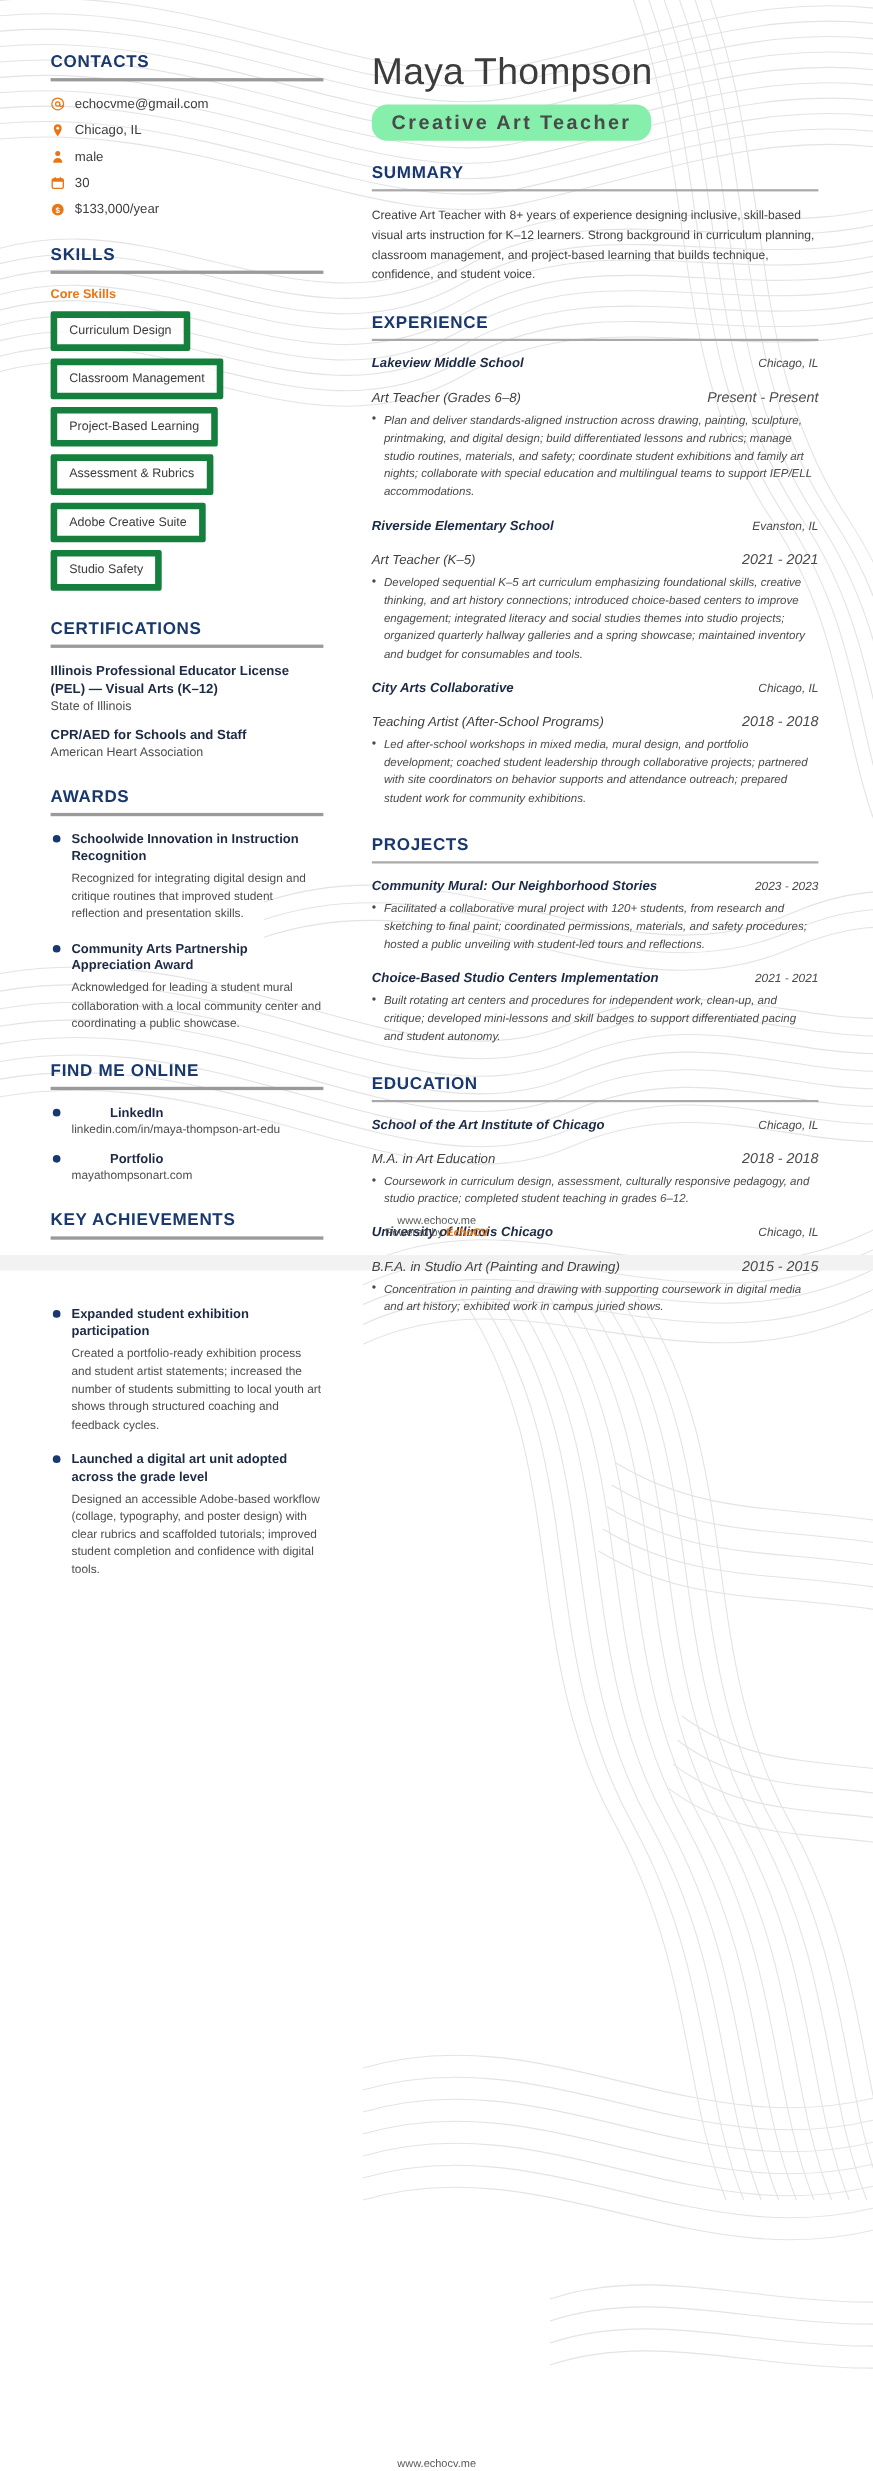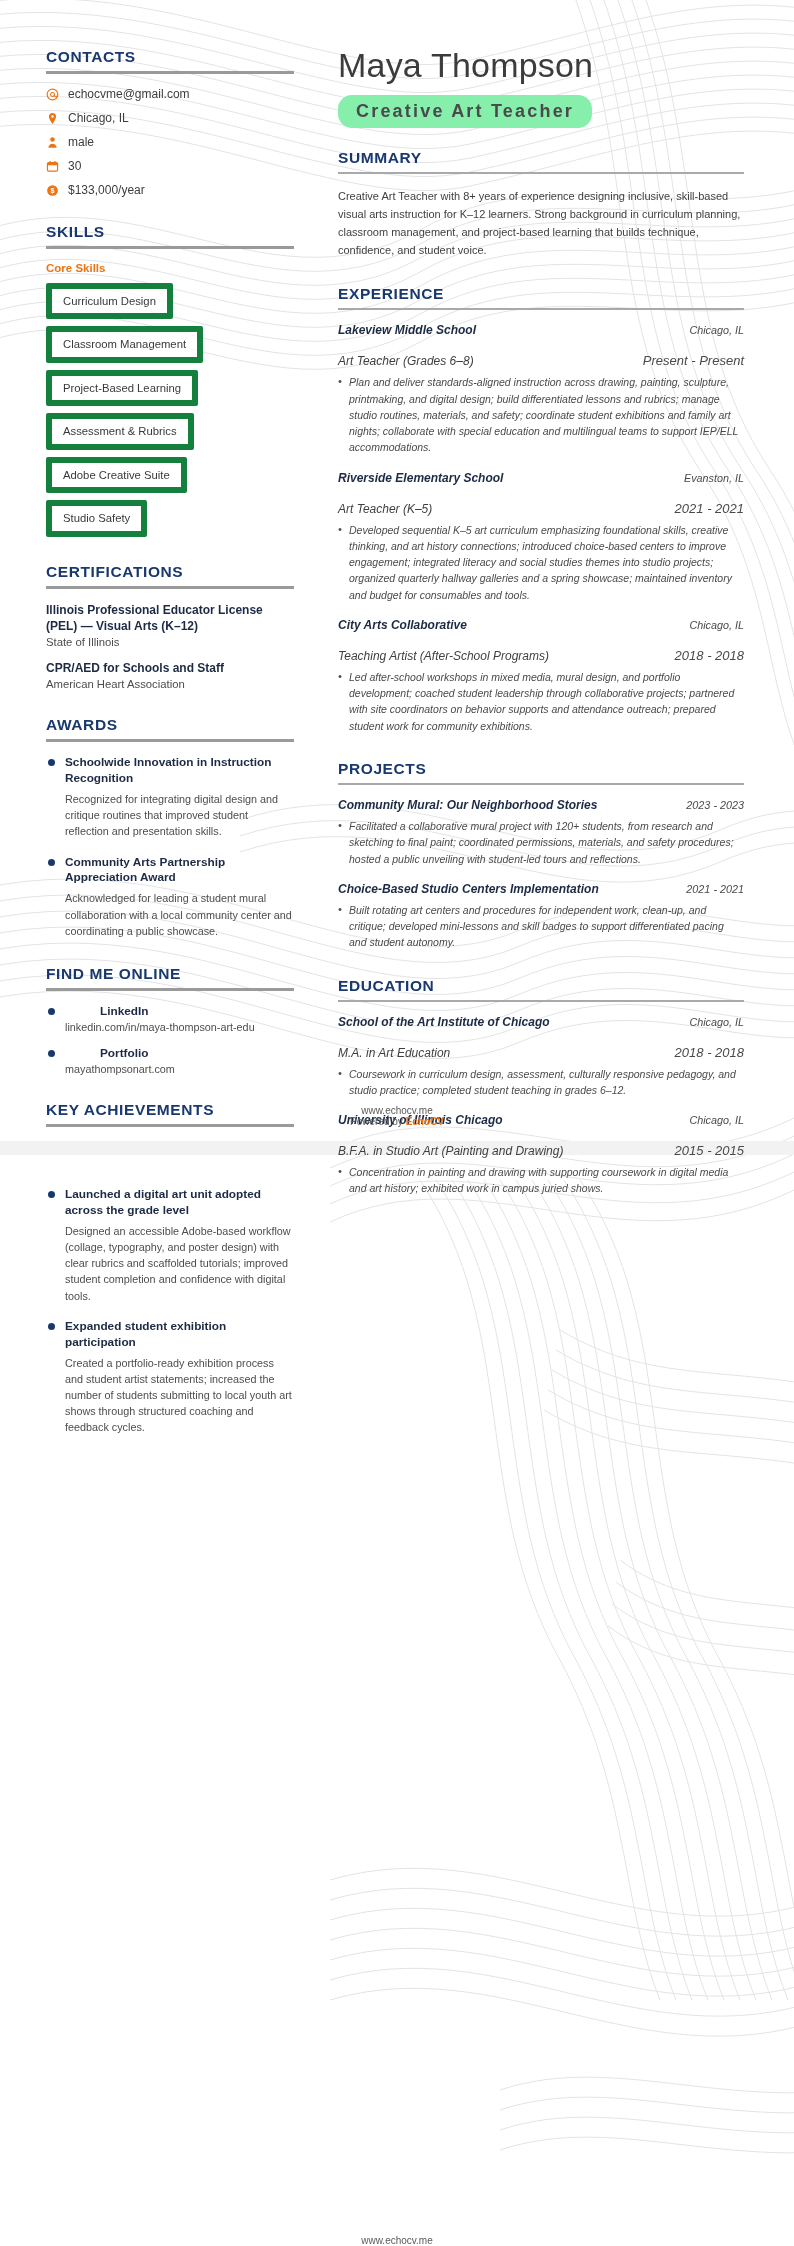--- a/index.html
+++ b/index.html
@@ -613,27 +613,27 @@
       <span>www.echocv.me</span>
       <span class="brand"><span>Powered by </span><b>EchoCV</b></span>
     </div>
 
     <div class="page-divider"></div>
 
     <div class="p2">
       <div class="col-left">
         <div class="bullet-item">
           <span class="bullet-dot"></span>
+          <div class="bullet-title">Expanded student exhibition participation</div>
+          <div class="bullet-desc">Created a portfolio-ready exhibition process and student artist statements; increased the number of students submitting to local youth art shows through structured coaching and feedback cycles.</div>
+        </div>
+        <div class="bullet-item">
+          <span class="bullet-dot"></span>
           <div class="bullet-title">Launched a digital art unit adopted across the grade level</div>
           <div class="bullet-desc">Designed an accessible Adobe-based workflow (collage, typography, and poster design) with clear rubrics and scaffolded tutorials; improved student completion and confidence with digital tools.</div>
-        </div>
-        <div class="bullet-item">
-          <span class="bullet-dot"></span>
-          <div class="bullet-title">Expanded student exhibition participation</div>
-          <div class="bullet-desc">Created a portfolio-ready exhibition process and student artist statements; increased the number of students submitting to local youth art shows through structured coaching and feedback cycles.</div>
         </div>
       </div>
     </div>
 
     <div class="footer" style="padding-bottom:18px;">
       <span>www.echocv.me</span>
       <span class="brand"><span>Powered by </span><b>EchoCV</b></span>
     </div>
 
   </div>

